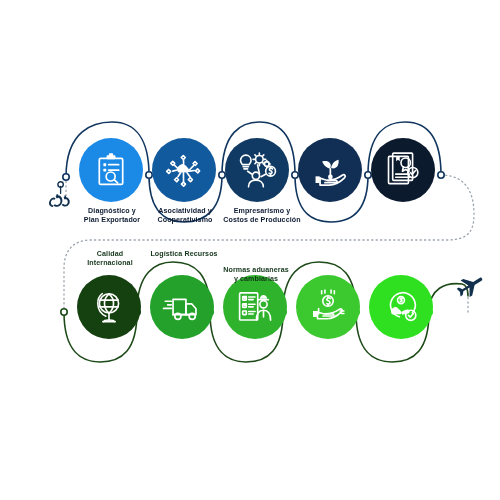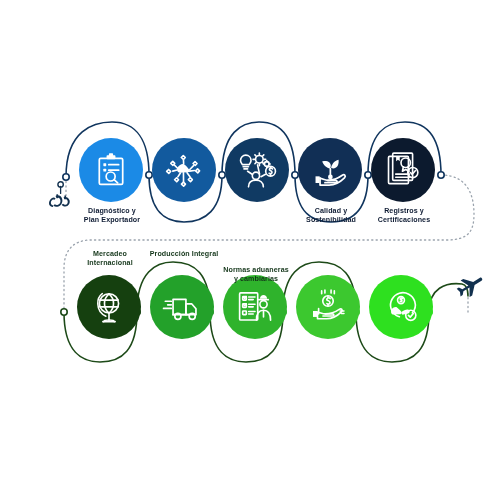--- a/index.html
+++ b/index.html
@@ -109,20 +109,22 @@
         <path d="M12.8 29.6 L15 31.8 L13 34 L10.6 31.8 Z"></path>
         <path d="M28 29.4 L30.2 31.6 L28.2 33.8 L25.8 31.6 Z"></path>
         <path d="M4 20.4 L6.2 22.6 L4.2 24.8 L1.8 22.6 Z"></path>
         <path d="M36 19.8 L38.2 22 L36.2 24.2 L33.8 22 Z"></path>
         <path d="M20.2 5 L22.4 7.2 L20.4 9.4 L18 7.2 Z"></path>
         <path d="M20.4 34.4 L22.6 36.6 L20.6 38.8 L18.2 36.6 Z"></path>
       </g>
       <path d="M20.4 9.6 L20.6 14.2 M20.4 24.2 L20.5 34.2"></path>
     </svg>
   </div>
+  <div class="lbl" style="left:126px;top:207px;width:86px;">Asociatividad y
+Cooperativismo</div>
 
   <div class="node" style="left:209px;top:138px;width:64px;height:64px;background:#103A63;">
     <svg width="40" height="38" viewBox="0 0 44 42" fill="none" stroke="#ffffff" stroke-width="1.8" stroke-linecap="round" stroke-linejoin="round">
 
       <path d="M9.6 4.6 C13 4.6 15.4 7.2 15.4 10.4 C15.4 12.6 14 13.8 13.4 15 L5.8 15 C5.2 13.8 3.8 12.6 3.8 10.4 C3.8 7.2 6.2 4.6 9.6 4.6 Z"></path>
       <path d="M6.6 17.4 L12.6 17.4 M7.6 19.8 L11.6 19.8"></path>
 
       <circle cx="24.6" cy="9.2" r="4.2"></circle>
       <path d="M24.6 2.2 L24.6 4 M24.6 14.4 L24.6 16.2 M17.6 9.2 L19.4 9.2 M29.8 9.2 L31.6 9.2
                M19.7 4.3 L20.9 5.5 M28.3 12.9 L29.5 14.1 M19.7 14.1 L20.9 12.9 M28.3 5.5 L29.5 4.3"></path>
@@ -132,74 +134,72 @@
       <circle cx="37" cy="22.4" r="5.4"></circle>
       <path d="M39.2 19.8 C38.6 19 37.6 18.8 36.6 19.2 C35.4 19.7 35.4 21.1 36.6 21.6 C37.8 22.1 38.6 22.4 38.6 23.6 C38.6 24.8 37 25.6 35.4 24.6"></path>
       <path d="M37 17.4 L37 18.8 M37 26 L37 27.4"></path>
 
       <circle cx="20.8" cy="27.4" r="4"></circle>
       <path d="M12.6 39.6 C12.6 34.6 16.2 32.2 20.8 32.2 C25.4 32.2 29 34.6 29 39.6"></path>
 
       <path d="M11.6 22.4 L17 26 M24.8 25.4 L22.6 15.4 M31.4 25.8 L26.4 28.4"></path>
     </svg>
   </div>
+  <div class="lbl" style="left:194px;top:207px;width:104px;">Empresarismo y
+Costos de Producción</div>
 
   <div class="node" style="left:282px;top:138px;width:64px;height:64px;background:#112f55;">
     <svg width="40" height="38" viewBox="0 0 44 42" fill="none" stroke="#ffffff" stroke-width="1.9" stroke-linecap="round" stroke-linejoin="round">
       <path d="M22 19.4 C18.6 18.6 14.6 16 13.4 11.4 C13.4 11.4 18.6 10 21.4 12.8 C23.4 14.8 23.2 17.6 22 19.4 Z" fill="#ffffff" stroke="none"></path>
       <path d="M23.2 18.4 C24 15 26.6 10.8 31.4 9.8 C31.4 9.8 32.4 15 29.4 17.8 C27.2 19.8 24.8 19.4 23.2 18.4 Z" fill="#ffffff" stroke="none"></path>
       <path d="M22.4 19.6 L22.4 26.6"></path>
       <circle cx="22.4" cy="28.6" r="2.6" fill="#ffffff" stroke="none"></circle>
       <path d="M6 28 L6 35.4 L10.6 35.4 L10.6 28 Z" fill="#ffffff" stroke="none"></path>
       <path d="M11 30.2 C13.6 30.2 16.2 32.4 19.6 32.4 L27.8 32.4 C30.4 32.4 30.8 35 27.8 35 L16.4 35"></path>
       <path d="M19.6 32.4 C25.6 32.4 31.6 29.6 35.6 26.8 C38 25.2 40 27.6 38 29.6 C34 33.6 28 37.6 21 37.6 L11 37.6 L11 29.8"></path>
     </svg>
   </div>
-  <div class="lbl" style="left:272px;top:207px;width:86px;">Calidad y
-Sostenibilidad</div>
 
   <div class="node" style="left:355px;top:138px;width:64px;height:64px;background:#0c1a2e;">
     <svg width="38" height="38" viewBox="0 0 42 42" fill="none" stroke="#ffffff" stroke-width="1.8" stroke-linecap="round" stroke-linejoin="round">
       <rect x="5" y="6" width="22" height="30" rx="1.2"></rect>
       <rect x="9.6" y="2.4" width="22" height="30" rx="1.2"></rect>
       <path d="M13.4 6.4 L17.4 6.4 L17.4 11.4 L15.4 9.8 L13.4 11.4 Z" fill="#ffffff" stroke="none"></path>
       <circle cx="24" cy="13" r="5.2"></circle>
       <path d="M21.4 17.4 L20.4 22.4 L24 20.4 L27.6 22.4 L26.6 17.4"></path>
       <path d="M13 25.6 L28.2 25.6 M13 29 L28.2 29"></path>
       <circle cx="31.8" cy="23.8" r="5.6"></circle>
       <path d="M29.2 23.8 L31.2 25.8 L34.6 21.8"></path>
     </svg>
   </div>
-  <div class="lbl" style="left:345px;top:207px;width:86px;">Registros y
-Certificaciones</div>
 
   <div class="node grn" style="left:61px;top:275px;width:64px;height:64px;background:#15400f;">
     <svg width="38" height="38" viewBox="0 0 42 42" fill="none" stroke="#ffffff" stroke-width="1.8" stroke-linecap="round" stroke-linejoin="round">
       <circle cx="21" cy="17" r="10.6"></circle>
       <path d="M21 6.4 C17.4 9.4 16 13.4 16 17 C16 20.6 17.4 24.6 21 27.6 C24.6 24.6 26 20.6 26 17 C26 13.4 24.6 9.4 21 6.4 Z"></path>
       <path d="M10.8 13.4 L31.2 13.4 M10.8 20.8 L31.2 20.8"></path>
       <path d="M13.6 6.2 C10 8.8 8.4 12.4 8.6 17.4 C8.8 23.4 12.4 28.8 17.6 31.2" stroke-width="1.7"></path>
       <path d="M21 27.6 L21 35.6 M14.2 37.2 L27.8 37.2"></path>
       <path d="M15.2 37.2 C15.2 36 17.6 35.4 21 35.4 C24.4 35.4 26.8 36 26.8 37.2"></path>
     </svg>
   </div>
-  <div class="lbl grn" style="left:50px;top:250px;width:88px;">Mercadeo
+  <div class="lbl grn" style="left:50px;top:250px;width:88px;">Calidad
 Internacional</div>
 
   <div class="node grn" style="left:134px;top:275px;width:64px;height:64px;background:#23a12a;">
     <svg width="40" height="34" viewBox="0 0 44 38" fill="none" stroke="#ffffff" stroke-width="1.9" stroke-linecap="round" stroke-linejoin="round">
       <path d="M12 10.4 L26.4 10.4 L26.4 27.6 L12 27.6 Z"></path>
       <path d="M26.4 15.6 L33 15.6 L37.6 21 L37.6 27.6 L26.4 27.6 Z"></path>
       <circle cx="17.4" cy="29.4" r="3.4"></circle>
       <circle cx="33.4" cy="29.4" r="3.4"></circle>
       <path d="M12 27.6 L14 27.6 M21 27.6 L30 27.6"></path>
       <path d="M3.4 12.6 L10 12.6 M6 16.6 L10 16.6 M1.4 20.6 L10 20.6"></path>
     </svg>
   </div>
-  <div class="lbl grn" style="left:120px;top:250px;width:96px;">Producción Integral</div>
+  <div class="lbl grn" style="left:120px;top:250px;width:96px;">Logística Recursos</div>
 
   <div class="node grn" style="left:207px;top:275px;width:64px;height:64px;background:#2fb32c;">
     <svg width="38" height="38" viewBox="0 0 42 42" fill="none" stroke="#ffffff" stroke-width="1.8" stroke-linecap="round" stroke-linejoin="round">
       <rect x="4" y="5.4" width="20" height="30" rx="1.2"></rect>
       <rect x="7.4" y="9.4" width="4" height="4" rx="0.6"></rect>
       <path d="M14 10 L21 10 M14 12.8 L19 12.8"></path>
       <rect x="7.4" y="17.4" width="4" height="4" rx="0.6"></rect>
       <path d="M14 18 L21 18 M14 20.8 L19 20.8"></path>
       <rect x="7.4" y="25.4" width="4" height="4" rx="0.6"></rect>
       <path d="M14 26 L21 26 M14 28.8 L19 28.8"></path>

